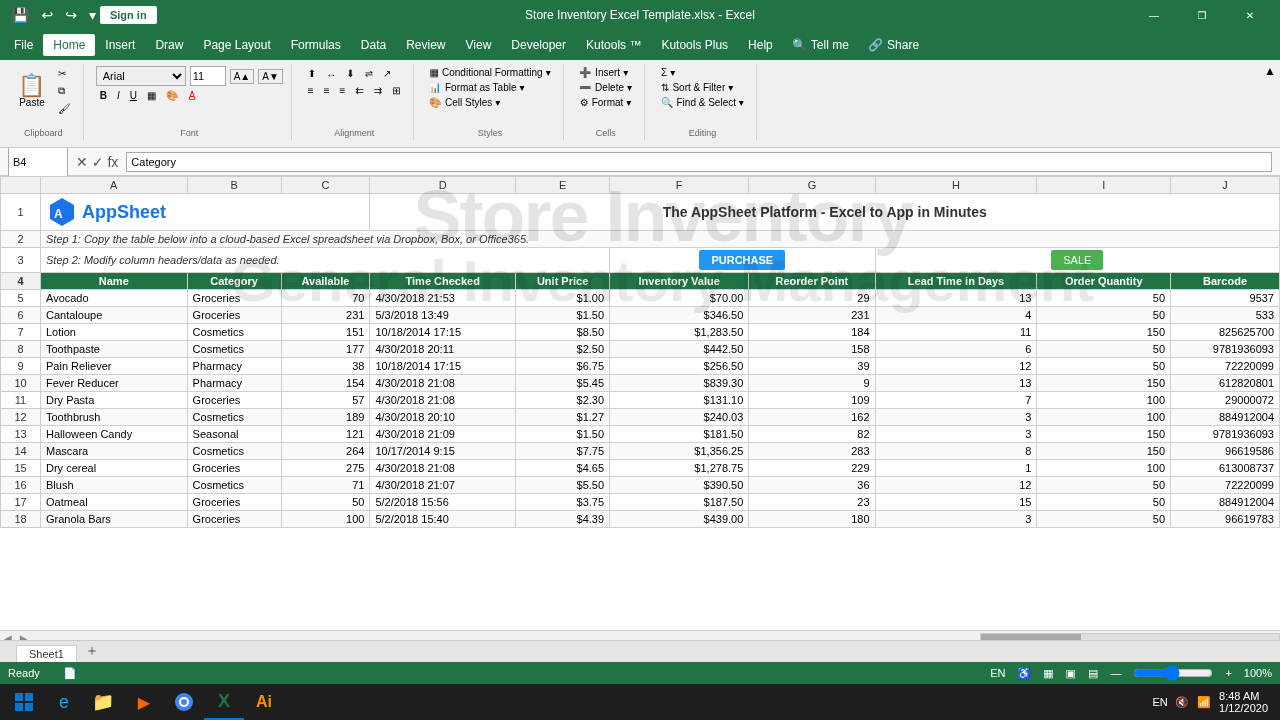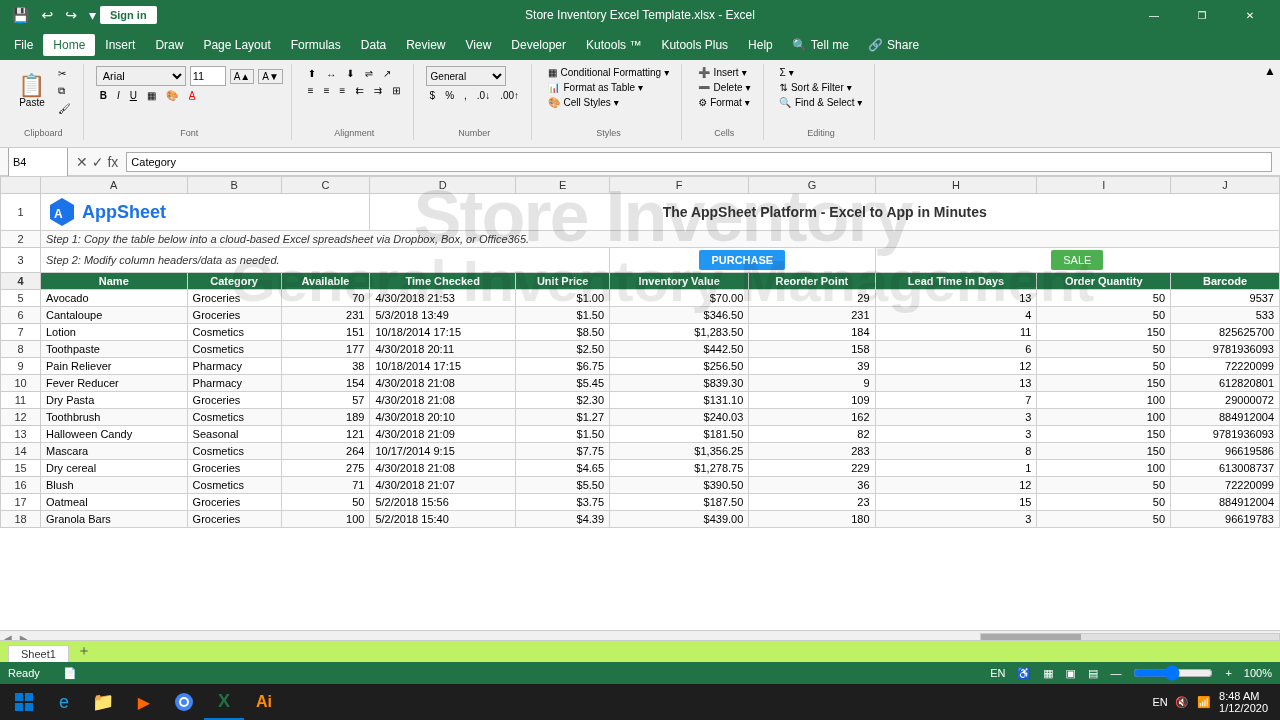--- a/index.html
+++ b/index.html
@@ -342,25 +342,25 @@
       align-items: center;
       gap: 8px;
       color: white;
       font-size: 11px;
       padding-right: 8px;
     }
 
     
     #sheet-tabs {
       height: 22px;
-      background: #bef264;
+      background: #e5e5e5;
       border-top: 1px solid #ccc;
       display: flex;
       align-items: flex-end;
-      padding: 0 8px;
+      padding: 0 16px;
       position: absolute;
       bottom: 58px;
       width: 100%;
     }
     .sheet-tab {
       padding: 2px 12px;
       background: white;
       border: 1px solid #ccc;
       border-bottom: none;
       font-size: 11px;
@@ -509,33 +509,20 @@
         <div class="ribbon-btn-small">≡</div>
         <div class="ribbon-btn-small">≡</div>
         <div class="ribbon-btn-small">⇇</div>
         <div class="ribbon-btn-small">⇉</div>
         <div class="ribbon-btn-small">⊞</div>
       </div>
     </div>
     <div class="ribbon-group-label">Alignment</div>
   </div>
 
-  <div class="ribbon-group">
-    <div style="display:flex;flex-direction:column;gap:2px;">
-      <select style="border:1px solid #aaa;height:20px;font-size:10px;width:80px;"><option>General</option></select>
-      <div class="ribbon-btns-row">
-        <div class="ribbon-btn-small">$</div>
-        <div class="ribbon-btn-small">%</div>
-        <div class="ribbon-btn-small">,</div>
-        <div class="ribbon-btn-small">.0↓</div>
-        <div class="ribbon-btn-small">.00↑</div>
-      </div>
-    </div>
-    <div class="ribbon-group-label">Number</div>
-  </div>
 
   <div class="ribbon-group">
     <div class="cf-area">
       <div class="cf-btn">
         <span>▦</span>
         <span>Conditional Formatting</span>
         <span>▾</span>
       </div>
       <div class="cf-btn">
         <span>📊</span>

